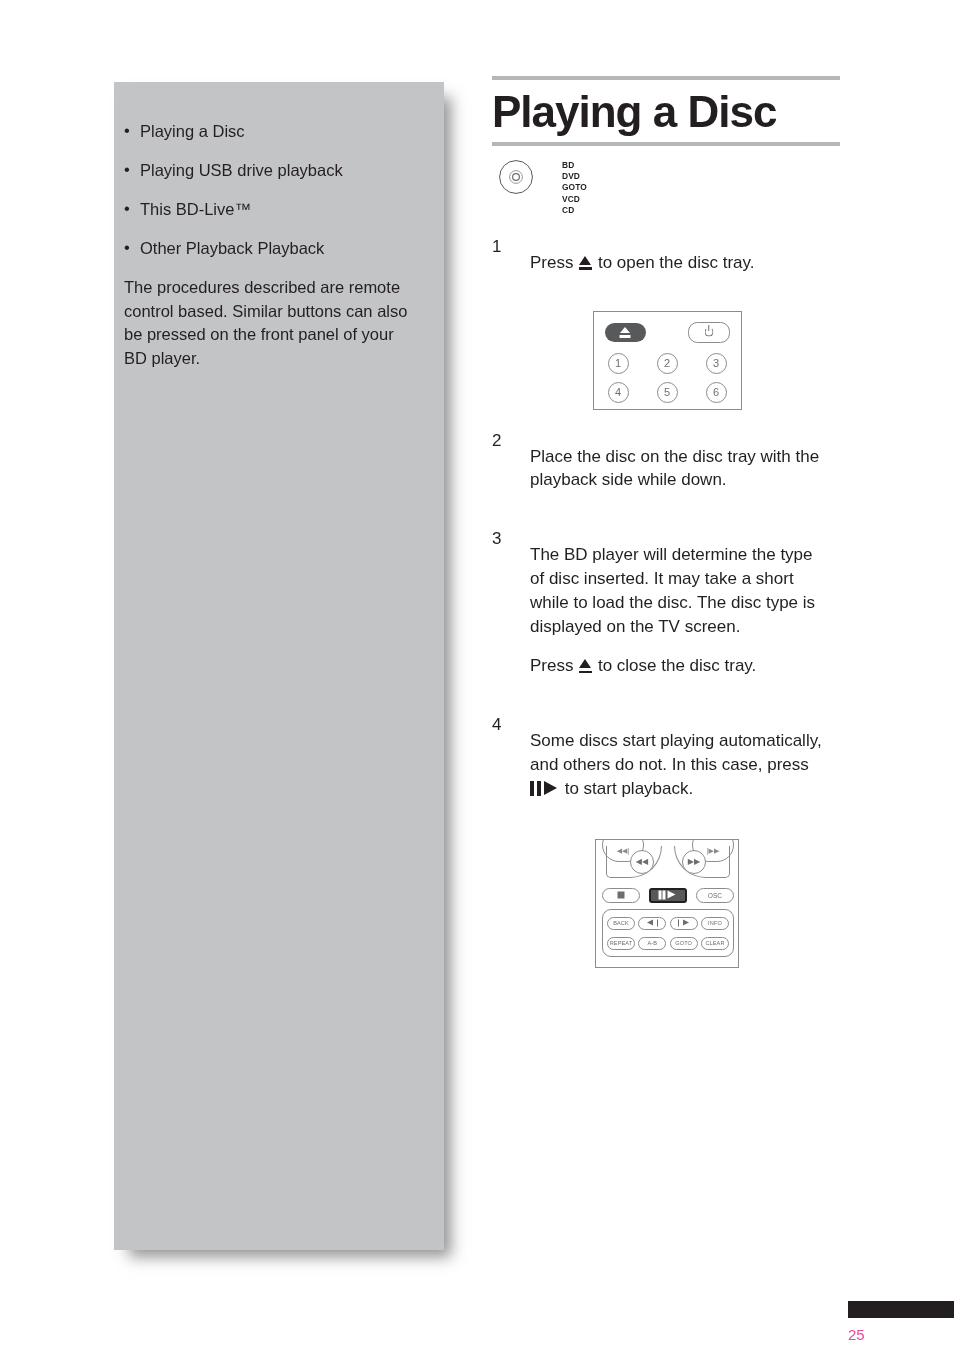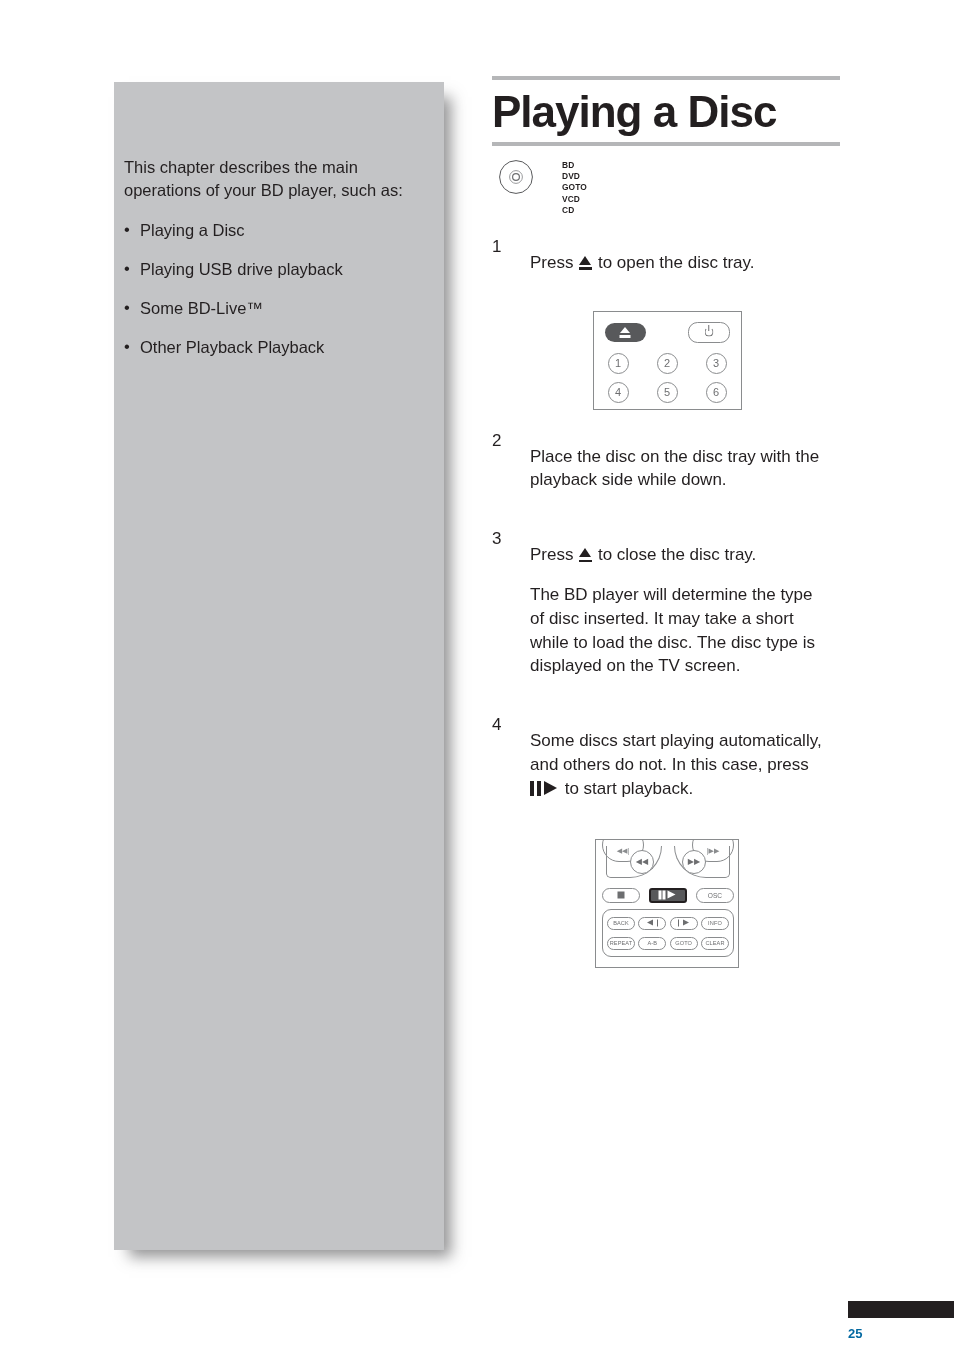--- a/index.html
+++ b/index.html
@@ -438,36 +438,36 @@
     left: 848px;
     top: 1301px;
     width: 106px;
     height: 17px;
     background: #231f20;
   }
   .page-num {
     position: absolute;
     left: 848px;
     top: 1326px;
-    font-size: 13px;
-    font-weight: bold;
-    color: #0369a1;
+    font-size: 15px;
+    font-weight: normal;
+    color: #ec4899;
   }
 </style>
 </head>
 <body>
 
 <div class="sidebar">
-  <p class="sidebar-intro">This chapter describes the main operations of your BD player, such as:</p>
   <ul class="sidebar-list">
     <li><span class="bullet">•</span><span>Playing a Disc</span></li>
     <li><span class="bullet">•</span><span>Playing USB drive playback</span></li>
-    <li><span class="bullet">•</span><span>Some BD-Live™</span></li>
+    <li><span class="bullet">•</span><span>This BD-Live™</span></li>
     <li><span class="bullet">•</span><span>Other Playback Playback</span></li>
   </ul>
+  <p class="sidebar-outro">The procedures described are remote control based. Similar buttons can also be pressed on the front panel of your BD player.</p>
 </div>
 
 <div class="content">
 
   <div class="rule"></div>
   <h1 class="page-heading">Playing a Disc</h1>
   <div class="rule thin"></div>
 
   <div class="disc-row">
     <span class="disc-icon">
@@ -523,22 +523,22 @@
   <div class="step">
     <div class="num">2</div>
     <div class="body">
       <p>Place the disc on the disc tray with the playback side while down.</p>
     </div>
   </div>
 
   <div class="step">
     <div class="num">3</div>
     <div class="body">
+      <p>The BD player will determine the type of disc inserted. It may take a short while to load the disc. The disc type is displayed on the TV screen.</p>
       <p><span>Press </span><span class="glyph-eject"></span><span> to close the disc tray.</span></p>
-      <p>The BD player will determine the type of disc inserted. It may take a short while to load the disc. The disc type is displayed on the TV screen.</p>
     </div>
   </div>
 
   <div class="step">
     <div class="num">4</div>
     <div class="body">
       <p><span>Some discs start playing automatically, and others do not. In this case, press </span><span class="glyph-playpause"><span class="bar b1"></span><span class="bar b2"></span><span class="tri"></span></span><span> to start playback.</span></p>
     </div>
   </div>
 

